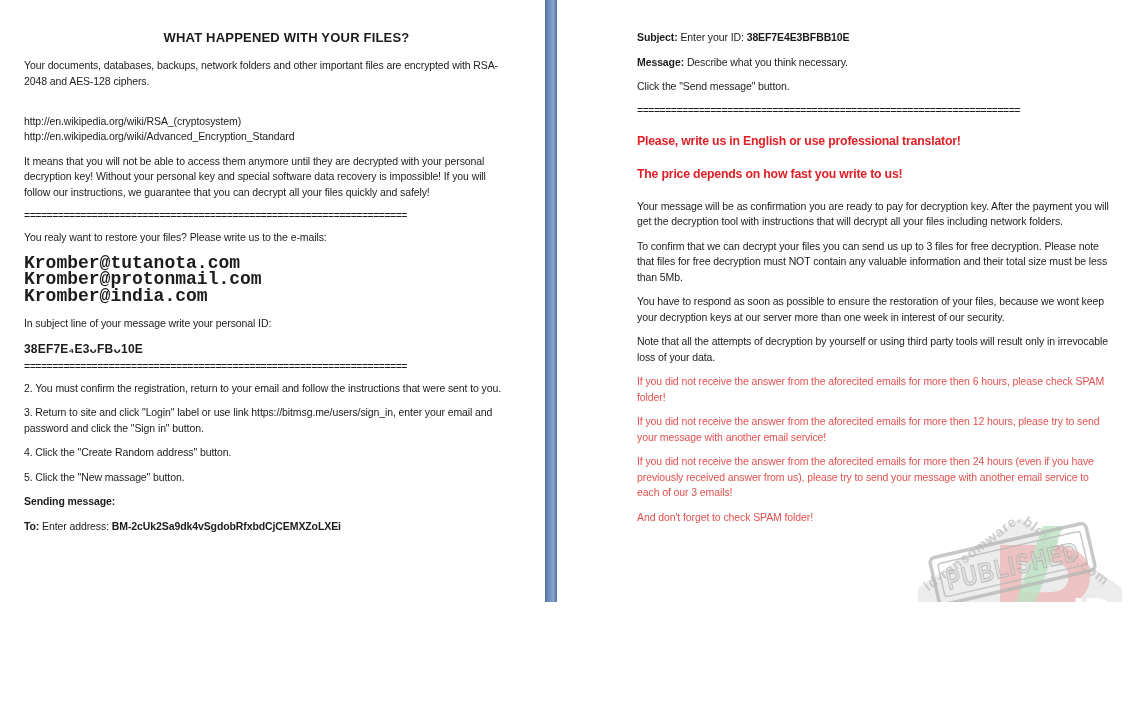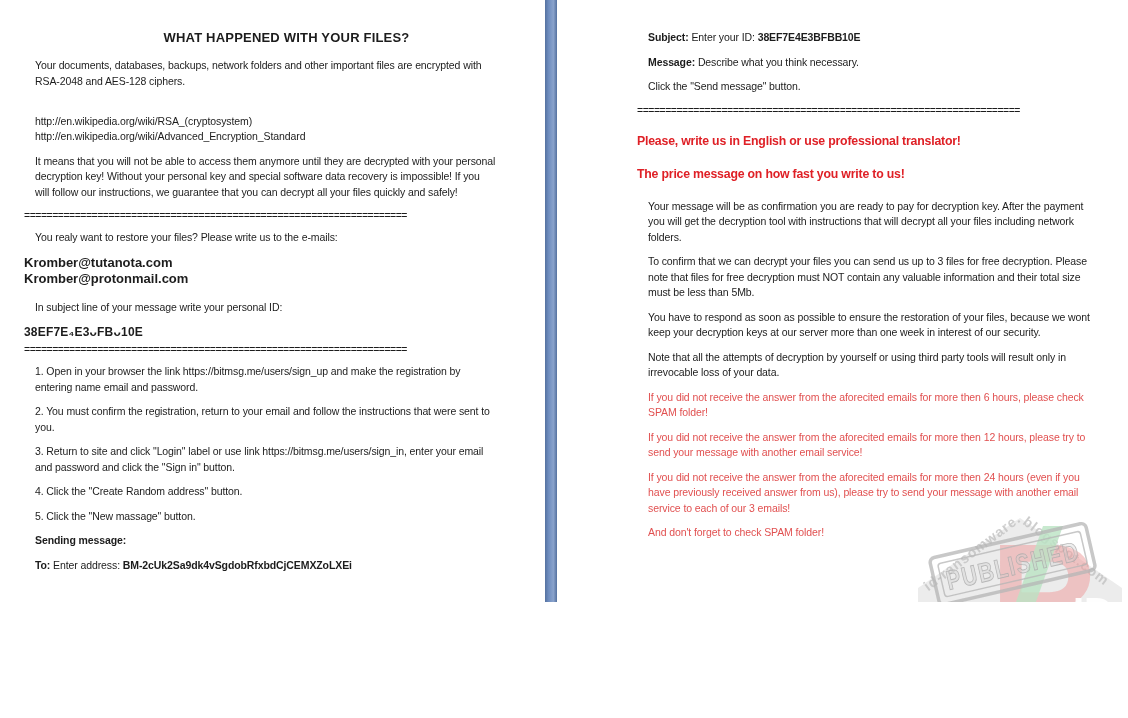--- a/index.html
+++ b/index.html
@@ -16,27 +16,27 @@
     position:absolute;left:545px;top:0;width:12px;height:718px;
     background:linear-gradient(90deg,var(--divider_blue_dark) 0%,var(--divider_blue) 30%,var(--divider_blue_light) 70%,var(--divider_blue_dark) 100%);
   }
   .col{position:absolute;top:30px;}
   .col.left{left:24px;width:483px;}
   .col.right{left:637px;width:474px;}
   h1.title{
     font-size:13px;font-weight:bold;text-align:center;margin:0 0 13px;padding-left:42px;
     letter-spacing:.2px;color:var(--text);
   }
-  p.b{font-size:10.5px;line-height:15.5px;letter-spacing:-0.1px;margin:0 11px 9px;}
+  p.b{font-size:10.5px;line-height:15.5px;letter-spacing:-0.1px;margin:0 0 9px;}
   .bd{font-weight:bold;}
   .sep{
     font-size:10.5px;line-height:13px;margin:3px 0 8px;letter-spacing:-0.5px;
     white-space:nowrap;overflow:hidden;color:var(--text);
   }
-  .emails{font-size:13px;font-weight:bold;line-height:16.5px;margin:6px 0 12px;}
+  .emails{font-size:18px;font-weight:bold;line-height:16.5px;margin:6px 0 12px;font-family:Liberation Mono, monospace;}
   .pid{font-size:12px;font-weight:bold;margin:10px 0 4px;letter-spacing:.2px;}
   .redbold{
     color:var(--red_bold);font-weight:bold;font-size:12.3px;line-height:17px;
     letter-spacing:-0.2px;margin:16px 0;
   }
   p.red{color:var(--red_body);}
   .watermark{position:absolute;left:915px;top:496px;width:213px;height:200px;z-index:5;pointer-events:none;opacity:.88;}
   .wm-pent{fill:#d7d7d7;fill-opacity:.55;}
   .wm-url{font-family:"Liberation Sans",sans-serif;font-size:14px;font-weight:bold;fill:var(--watermark_gray);fill-opacity:.8;letter-spacing:1px;}
   .wm-r{font-family:"Liberation Sans",sans-serif;font-size:150px;font-weight:bold;fill:var(--watermark_red);fill-opacity:.55;}
@@ -62,31 +62,31 @@
 
     <p class="b">It means that you will not be able to access them anymore until they are decrypted with your personal decryption key! Without your personal key and special software data recovery is impossible! If you will follow our instructions, we guarantee that you can decrypt all your files quickly and safely!</p>
 
     <div class="sep">====================================================================</div>
 
     <p class="b">You realy want to restore your files? Please write us to the e-mails:</p>
 
     <div class="emails">
       <div>Kromber@tutanota.com</div>
       <div>Kromber@protonmail.com</div>
+      <div>Kromber@india.com</div>
     </div>
 
     <p class="b">In subject line of your message write your personal ID:</p>
 
     <p class="pid">38EF7E₄E3ᴗFBᴗ10E</p>
 
 
     <div class="sep">====================================================================</div>
 
 
-    <p class="b">1. Open in your browser the link https://bitmsg.me/users/sign_up and make the registration by entering name email and password.</p>
     <p class="b">2. You must confirm the registration, return to your email and follow the instructions that were sent to you.</p>
     <p class="b">3. Return to site and click "Login" label or use link https://bitmsg.me/users/sign_in, enter your email and password and click the "Sign in" button.</p>
     <p class="b">4. Click the "Create Random address" button.</p>
     <p class="b">5. Click the "New massage" button.</p>
 
     <p class="b bd">Sending message:</p>
 
     <p class="b"><span class="bd">To:</span><span> Enter address: </span><span class="bd">BM-2cUk2Sa9dk4vSgdobRfxbdCjCEMXZoLXEi</span></p>
   </div>
 
@@ -95,21 +95,21 @@
   <div class="col right">
     <p class="b"><span class="bd">Subject:</span><span> Enter your ID: </span><span class="bd">38EF7E4E3BFBB10E</span></p>
 
     <p class="b"><span class="bd">Message:</span><span> Describe what you think necessary.</span></p>
 
     <p class="b">Click the "Send message" button.</p>
 
     <div class="sep">====================================================================</div>
 
     <p class="redbold">Please, write us in English or use professional translator!</p>
-    <p class="redbold">The price message on how fast you write to us!</p>
+    <p class="redbold">The price depends on how fast you write to us!</p>
 
     <p class="b">Your message will be as confirmation you are ready to pay for decryption key.  After the payment you will get the decryption tool with instructions that will decrypt all your files including network folders.</p>
     <p class="b">To confirm that we can decrypt your files you can send us up to 3 files for free decryption.  Please note that files for free decryption must NOT contain any valuable information and their total size must be less than 5Mb.</p>
     <p class="b">You have to respond as soon as possible to ensure the restoration of your files, because we wont keep your decryption keys at our server more than one week in interest of our security.</p>
     <p class="b">Note that all the attempts of decryption by yourself or using third party tools will result only in irrevocable loss of your data.</p>
 
     <p class="b red">If you did not receive the answer from the aforecited emails for more then 6 hours, please check SPAM folder!</p>
     <p class="b red">If you did not receive the answer from the aforecited emails for more then 12 hours, please try to send your message with another email service!</p>
     <p class="b red">If you did not receive the answer from the aforecited emails for more then 24 hours (even if you have previously received answer from us), please try to send your message with another email service to each of our 3 emails!</p>
     <p class="b red">And don't forget to check SPAM folder!</p>

